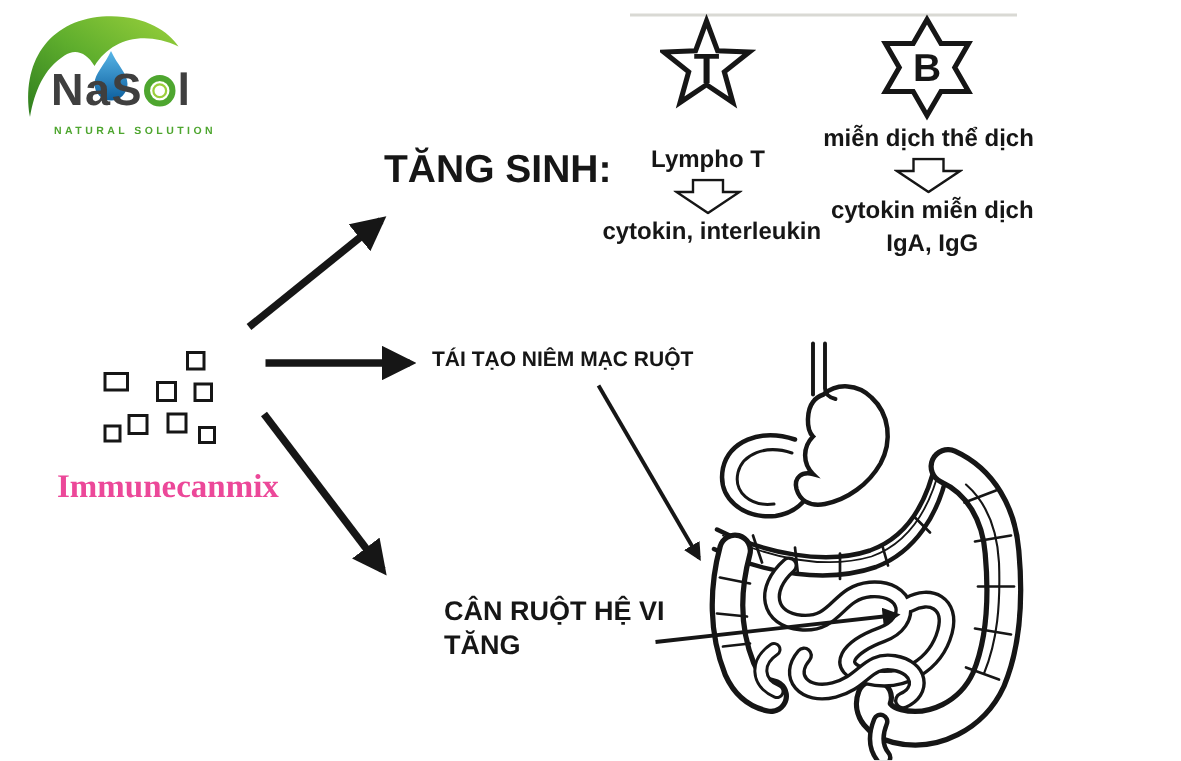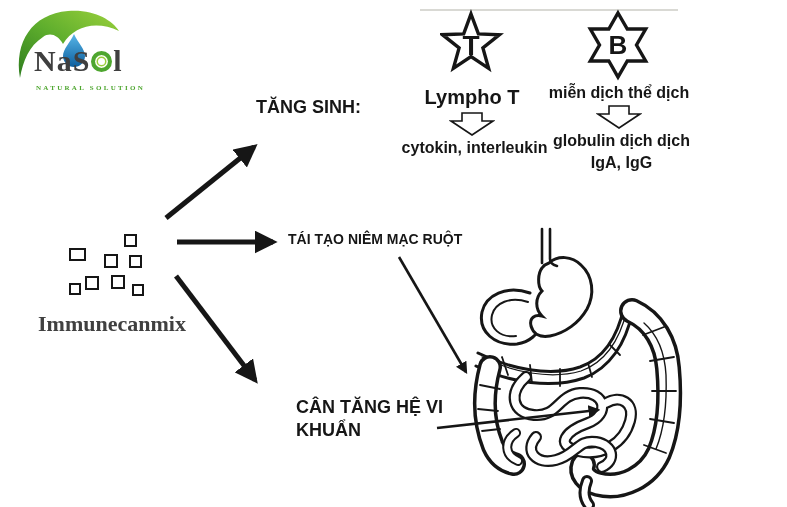--- a/index.html
+++ b/index.html
@@ -2,38 +2,38 @@
 <html><head>
 <meta charset="utf-8">
 <style>
   html,body{margin:0;padding:0;background:#ffffff;}
   #canvas{
     position:relative;width:787px;height:507px;background:#ffffff;overflow:hidden;
     font-family:"Liberation Sans", sans-serif;color:#1a1a1a;
   }
   .abs{position:absolute;}
   
-  #logo{left:12px;top:4px;width:140px;height:96px;font-family:Liberation Serif, serif;}
+  #logo{left:12px;top:4px;width:140px;height:96px;}
   #logo-name{position:absolute;left:22px;top:40px;font-size:30px;font-weight:bold;color:#3f3f3f;letter-spacing:1px;white-space:nowrap;}
   #logo-name .ring{display:inline-block;width:13px;height:13px;border:4px solid #4ea62f;border-radius:50%;margin:0 1px -1px 1px;box-shadow:inset 0 0 0 1.5px #fff, inset 0 0 0 3px #9bcf3b;}
   #logo-tagline{position:absolute;left:24px;top:80px;font-size:7px;font-weight:bold;color:#4ea62f;letter-spacing:2.3px;white-space:nowrap;}
   
   .branch-label{font-weight:bold;color:#161616;white-space:nowrap;}
-  #tang-sinh{left:256px;top:97px;font-size:18px;}
+  #tang-sinh{left:256px;top:97px;font-size:26px;}
   #tai-tao{left:288px;top:231px;font-size:14px;}
   #can-bang{left:296px;top:396px;font-size:18px;line-height:1.25;white-space:normal;width:170px;}
   
-  #source-label{left:38px;top:311px;font-family:"Liberation Serif", serif;font-weight:bold;font-size:22px;color:#404040;}
+  #source-label{left:38px;top:311px;font-family:"Liberation Serif", serif;font-weight:bold;font-size:22px;color:#ec4899;}
   .particle{position:absolute;border:2.5px solid #161616;background:#fff;}
   
   .lympho-col{width:156px;text-align:center;font-weight:bold;color:#161616;}
   #col-t{left:394px;top:8px;}
   #col-b{left:541px;top:8px;}
   .lympho-col .star{display:block;margin:0 auto;}
-  .lympho-title{font-size:20px;margin-top:4px;}
+  .lympho-title{font-size:16px;margin-top:16px;}
   .lympho-sub{font-size:16px;}
   .block-arrow{display:block;margin:3px auto 1px auto;}
   .lympho-result{font-size:16px;text-align:center;padding-left:5px;line-height:1.35;}
   
 </style>
 </head>
 <body>
 
 <div id="canvas">
 
@@ -68,22 +68,22 @@
     <div class="particle" style="left:27px;top:52px;width:10px;height:10px;"></div>
     <div class="particle" style="left:53px;top:51px;width:10px;height:10px;"></div>
     <div class="particle" style="left:11px;top:59px;width:8px;height:8px;"></div>
     <div class="particle" style="left:74px;top:60px;width:8px;height:8px;"></div>
   </div>
   <div id="source-label" class="abs">Immunecanmix</div>
 
   <div id="tang-sinh" class="abs branch-label">TĂNG SINH:</div>
   <div id="tai-tao" class="abs branch-label">TÁI TẠO NIÊM MẠC RUỘT</div>
   <div id="can-bang" class="abs branch-label">
-    <span>CÂN TĂNG HỆ VI</span><br>
-    <span>KHUẨN</span>
+    <span>CÂN RUỘT HỆ VI</span><br>
+    <span>TĂNG</span>
   </div>
 
   <div id="col-t" class="abs lympho-col">
     <svg class="star" width="64" height="74" viewBox="0 0 64 74">
       <polygon points="31,6 38.4,25.9 59.5,26.7 42.9,39.9 48.6,60.3 31,48.5 13.4,60.3 19.1,39.9 2.5,26.7 23.7,25.9" fill="#ffffff" stroke="#161616" stroke-width="3.4" stroke-linejoin="miter"></polygon>
       <text x="31" y="47" text-anchor="middle" font-size="28" font-weight="bold" fill="#161616" font-family="Liberation Sans, sans-serif">T</text>
     </svg>
     <div class="lympho-title">Lympho T</div>
     <svg class="block-arrow" width="46" height="24" viewBox="0 0 46 24">
       <polygon points="13,1 33,1 33,9 44,9 23,23 2,9 13,9" fill="#ffffff" stroke="#161616" stroke-width="1.6"></polygon>
@@ -96,21 +96,21 @@
   <div id="col-b" class="abs lympho-col">
     <svg class="star" width="64" height="76" viewBox="0 0 64 76">
       <polygon points="31,5 40.3,21 58.7,21 49.5,37 58.7,53 40.3,53 31,69 21.8,53 3.3,53 12.5,37 3.3,21 21.8,21" fill="#ffffff" stroke="#161616" stroke-width="3.4" stroke-linejoin="miter"></polygon>
       <text x="31" y="46" text-anchor="middle" font-size="26" font-weight="bold" fill="#161616" font-family="Liberation Sans, sans-serif">B</text>
     </svg>
     <div class="lympho-sub">miễn dịch thể dịch</div>
     <svg class="block-arrow" width="46" height="24" viewBox="0 0 46 24">
       <polygon points="13,1 33,1 33,9 44,9 23,23 2,9 13,9" fill="#ffffff" stroke="#161616" stroke-width="1.6"></polygon>
     </svg>
     <div class="lympho-result">
-      <span>globulin dịch dịch</span><br>
+      <span>cytokin miễn dịch</span><br>
       <span>IgA, IgG</span>
     </div>
   </div>
 
   <svg class="abs" style="left:438px;top:205px;" width="252" height="302" viewBox="0 0 252 302">
     <g fill="none" stroke="#161616" stroke-linecap="round">
 
       <path d="M40,148 C72,164 112,172 142,162 C167,153 180,130 186,102" stroke-width="3"></path>
       <path d="M38,161 C72,178 114,184 146,173 C172,163 188,138 194,108" stroke-width="3"></path>
       <path d="M44,152 C74,167 112,175 143,166 C168,157 182,134 189,105" stroke-width="1.2"></path>

